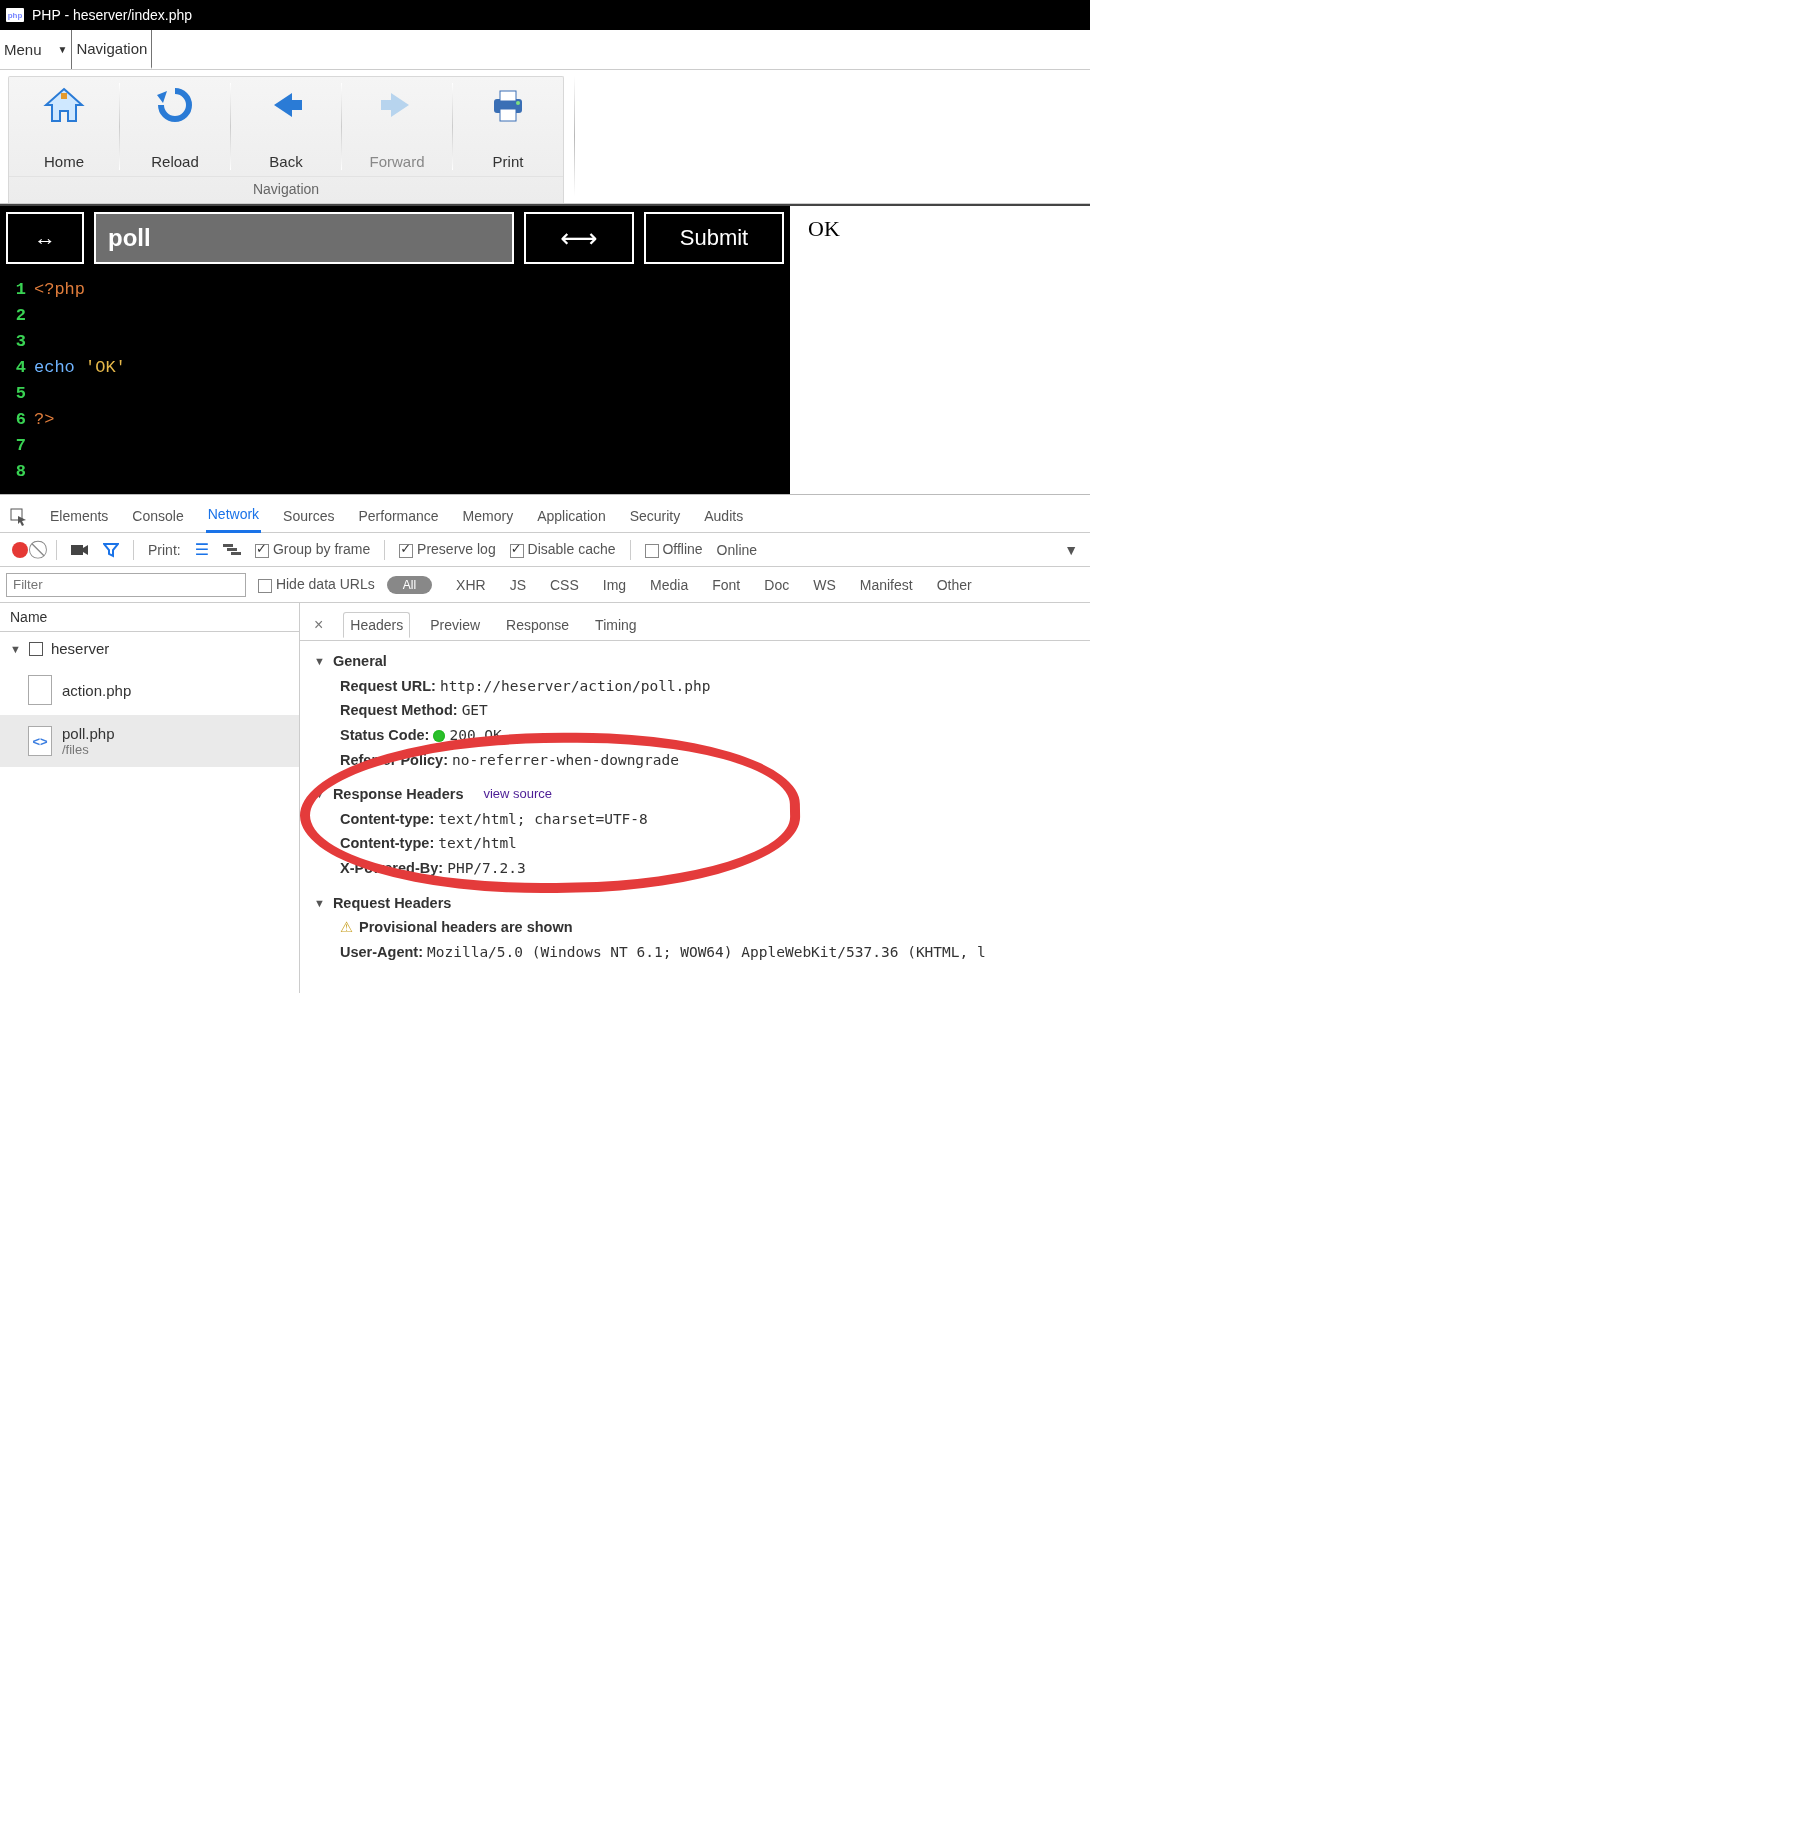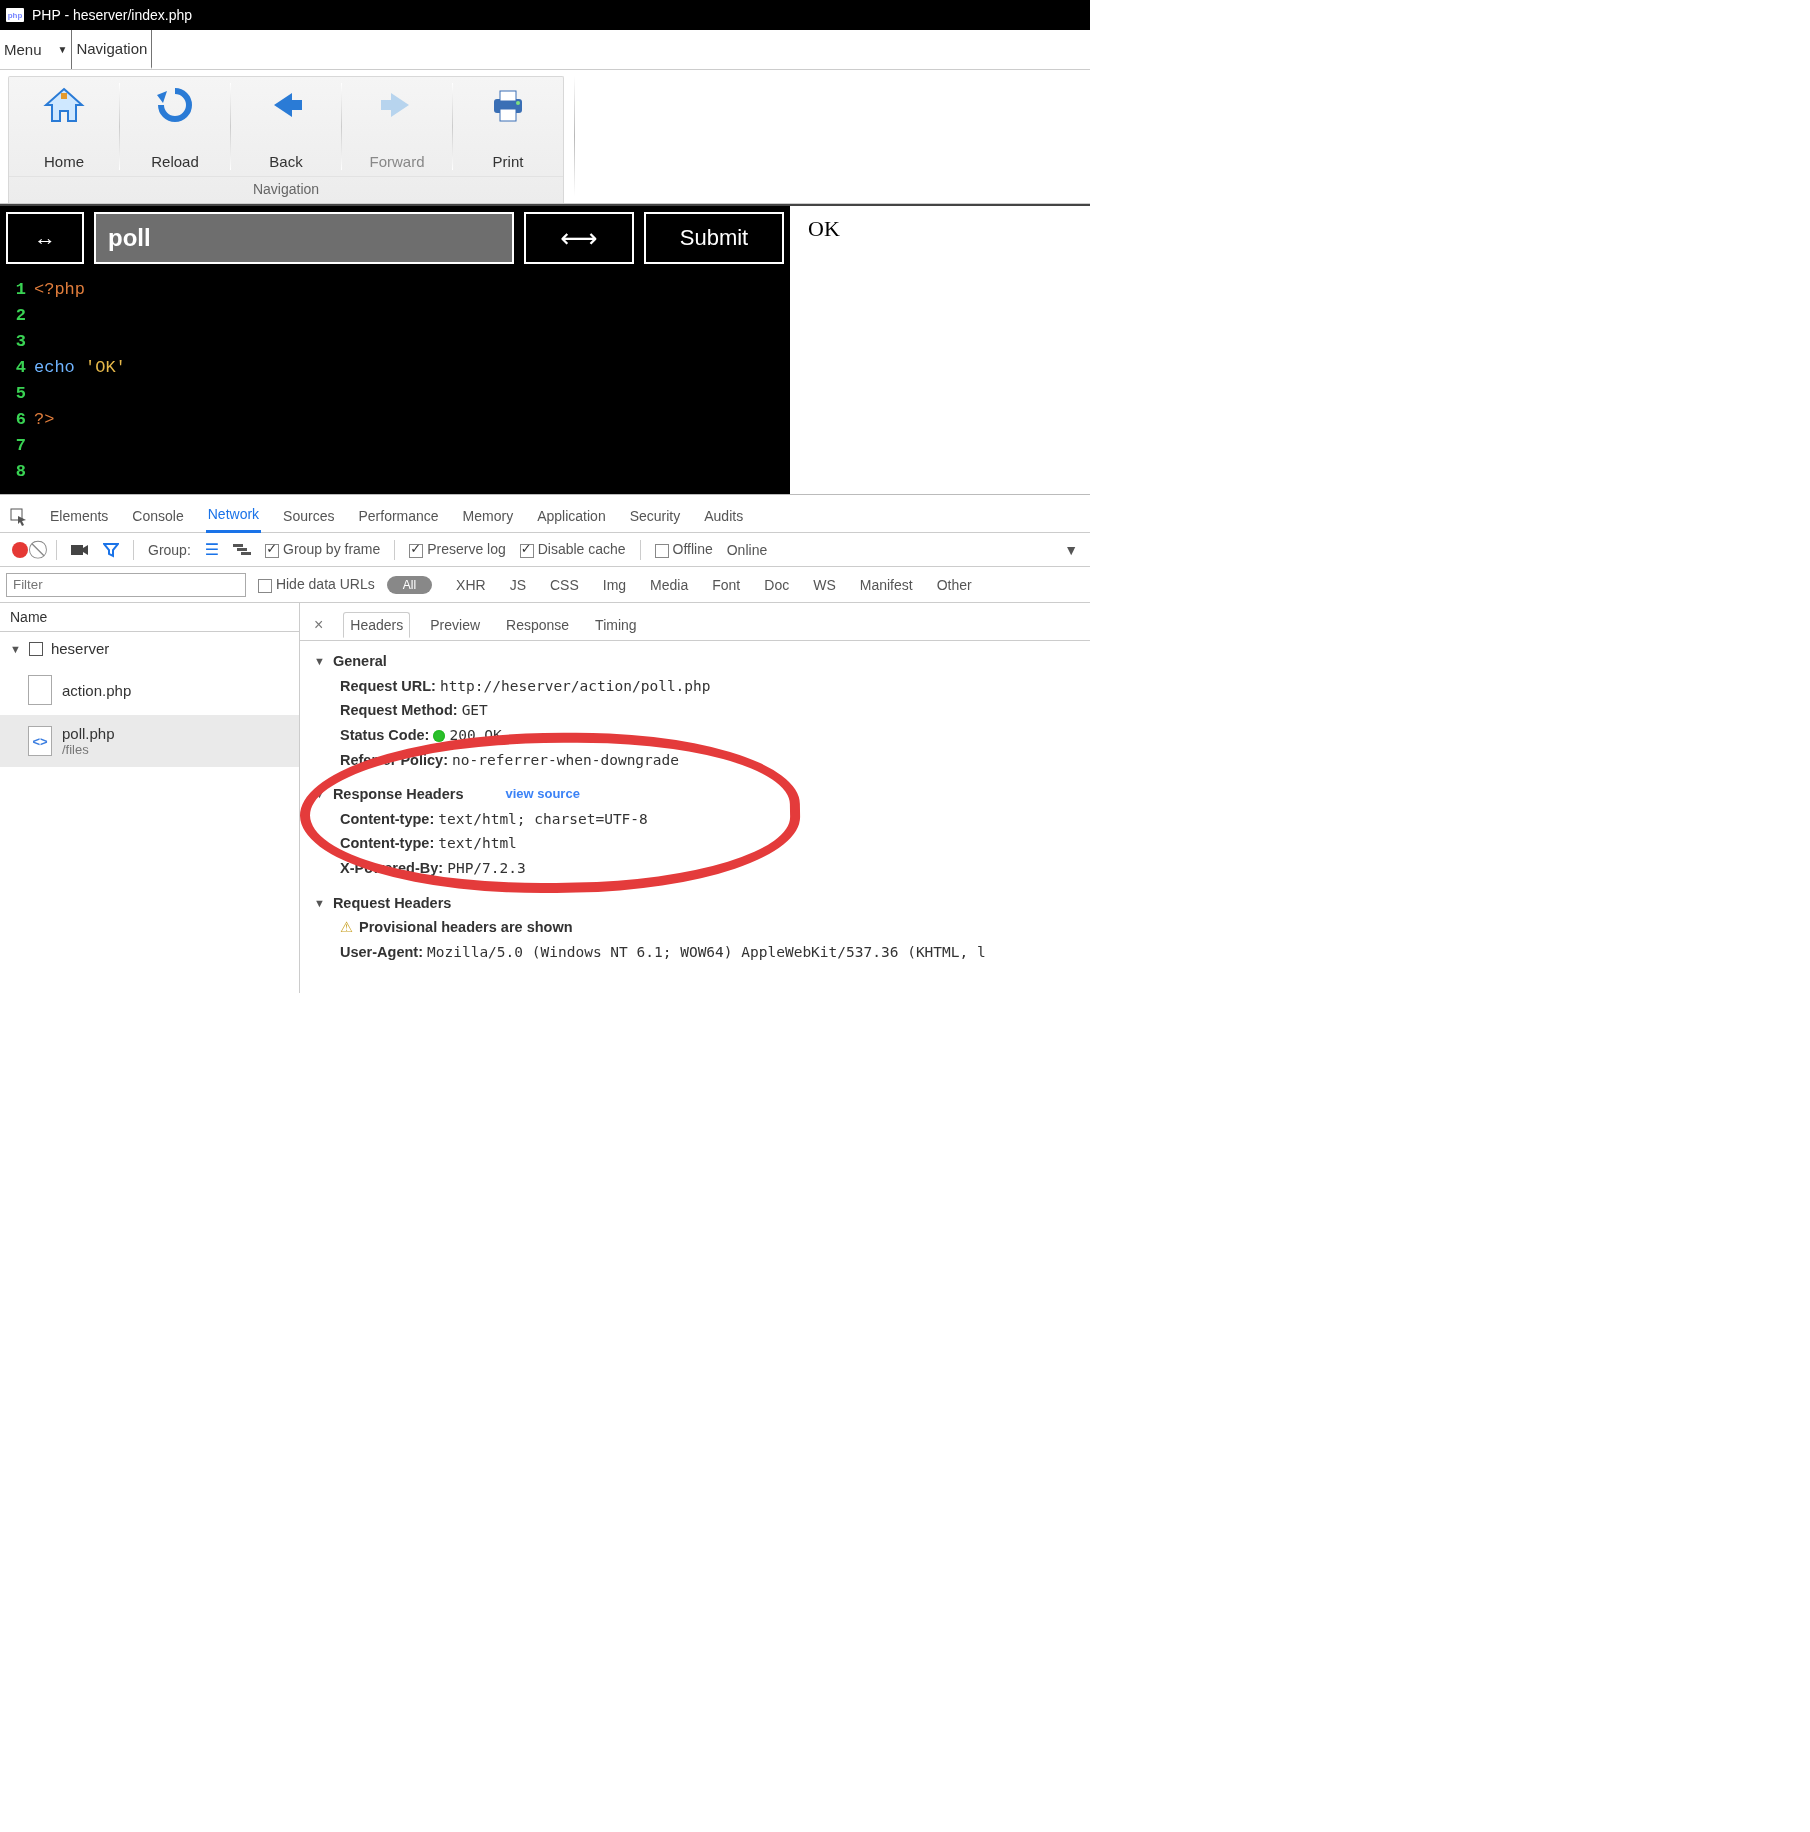--- a/index.html
+++ b/index.html
@@ -301,21 +301,21 @@
   }
   .sect-head .tri { font-size: 11px; color: #555; }
   .sect-body { padding-left: 26px; }
   .kv .k { font-weight: 700; }
   .mono { font-family: Consolas, monospace; }
   .status-dot {
     display:inline-block; width:12px;height:12px;border-radius:50%;
     background:#2bbf2b; vertical-align:middle; margin-right:4px;
     box-shadow: inset 0 0 2px #0a0;
   }
-  .view-source { color:#3b82f6; font-weight:700; margin-left:34px; font-size:13px;}
+  .view-source { color:#4c1d95; font-weight:400; margin-left:12px; font-size:13px;}
   .warn { color:#c9a227; margin-right:6px;}
   .annot {
     position: absolute;
     border: 10px solid #e43b3b;
     border-radius: 50% 48% 46% 52%;
     width: 500px;
     height: 160px;
     left: 0px;
     top: 130px;
     pointer-events: none;
@@ -469,21 +469,21 @@
           <rect x="0" y="2" width="12" height="10" fill="#444"></rect>
           <path d="M12 5 L17 2 L17 12 L12 9 Z" fill="#444"></path>
         </svg>
     </span>
     <span class="ico" style="color:#1a73e8;">
       <svg width="16" height="16" viewBox="0 0 16 16">
           <path d="M1 2 H15 L10 8 V14 L6 12 V8 Z" fill="none" stroke="#1a73e8" stroke-width="2"></path>
         </svg>
     </span>
     <span class="vline"></span>
-    <span>Group:</span>
+    <span>Print:</span>
     <span class="ico" style="color:#1a73e8;font-size:16px;">☰</span>
     <span class="ico" style="color:#555;">
       <svg width="18" height="12" viewBox="0 0 18 12">
           <rect x="0" y="0" width="10" height="3" fill="#555"></rect>
           <rect x="4" y="4" width="10" height="3" fill="#555"></rect>
           <rect x="8" y="8" width="10" height="3" fill="#555"></rect>
         </svg>
     </span>
     <span><span class="chk on"></span> <span>Group by frame</span></span>
     <span class="vline"></span>

